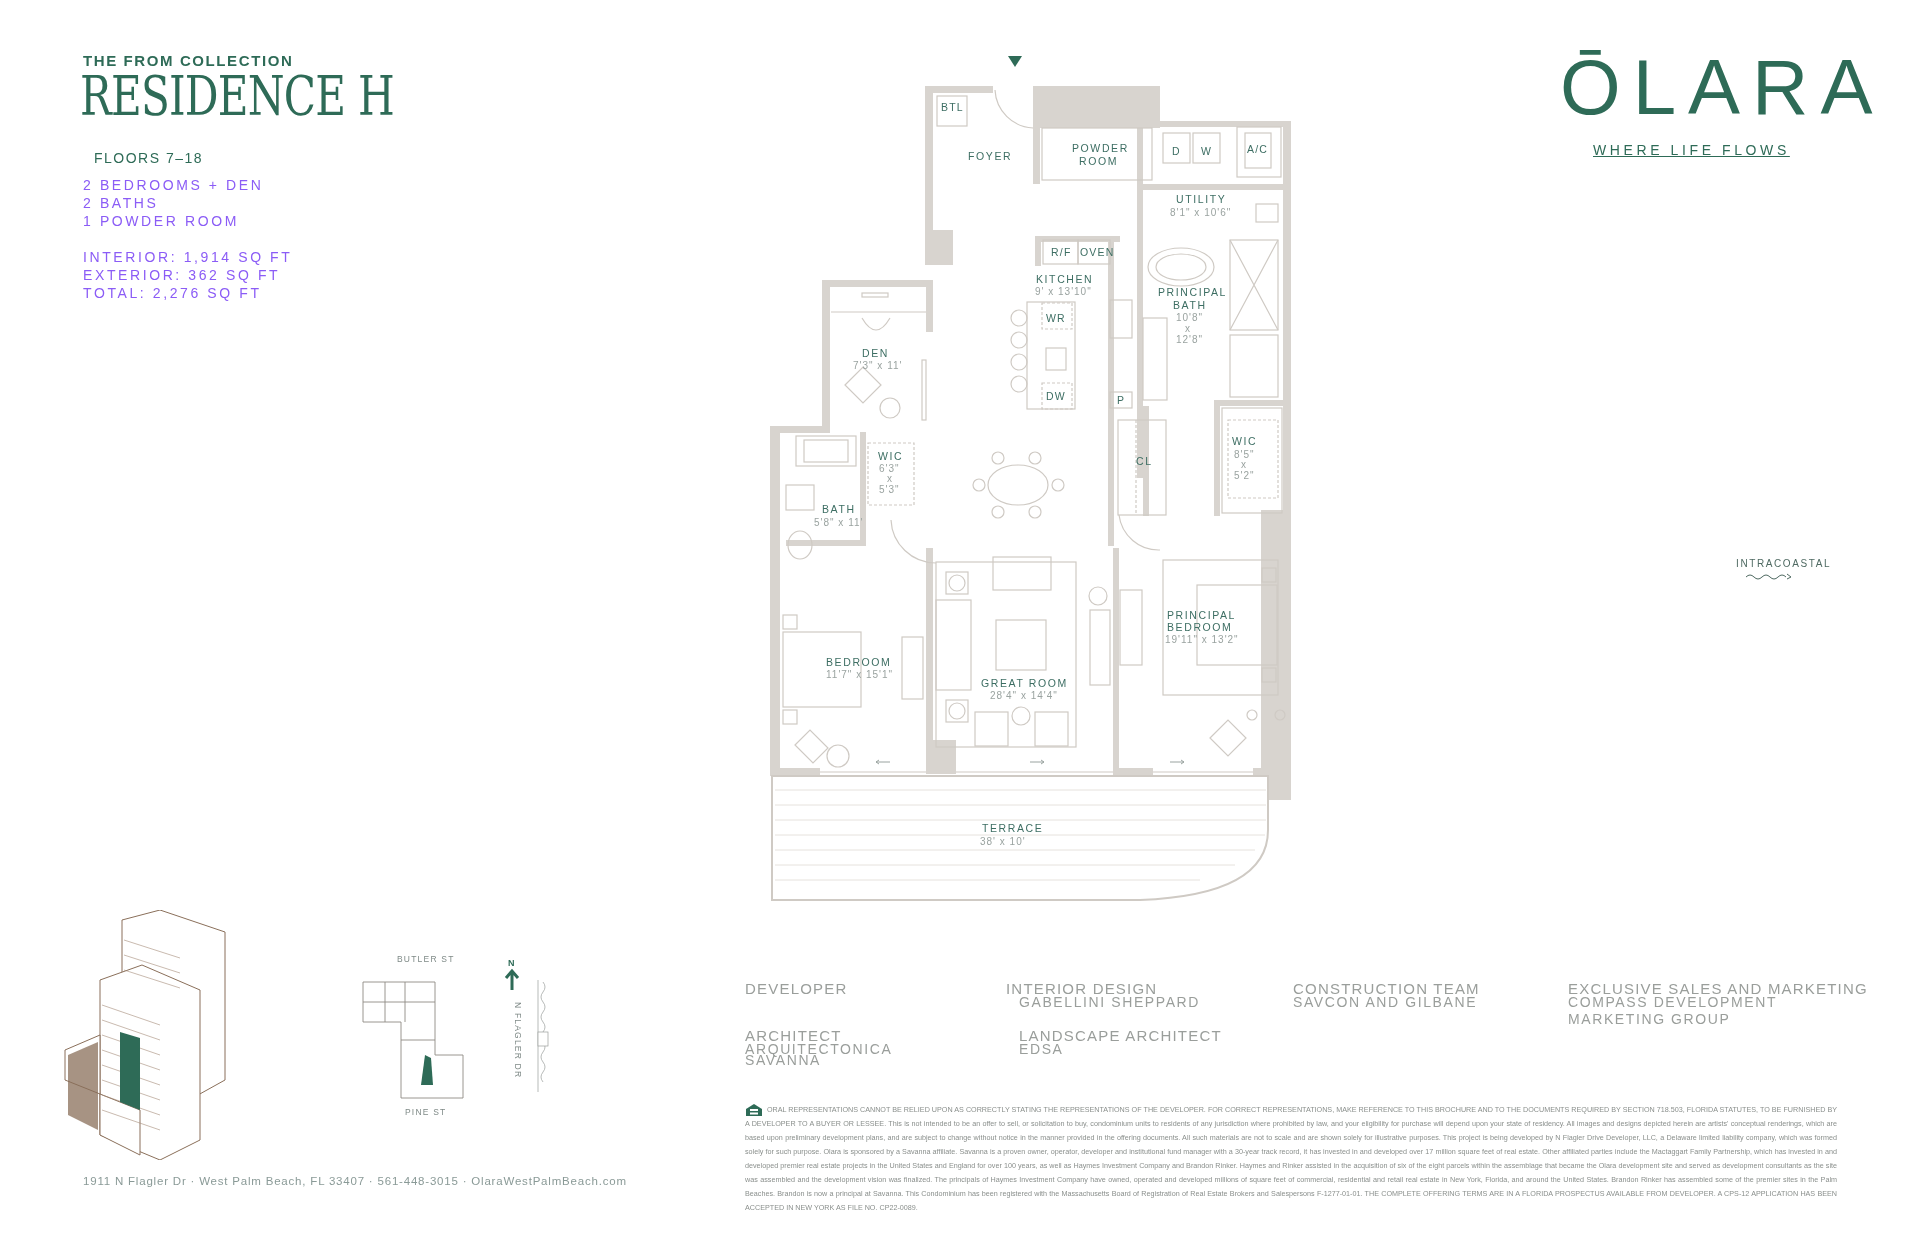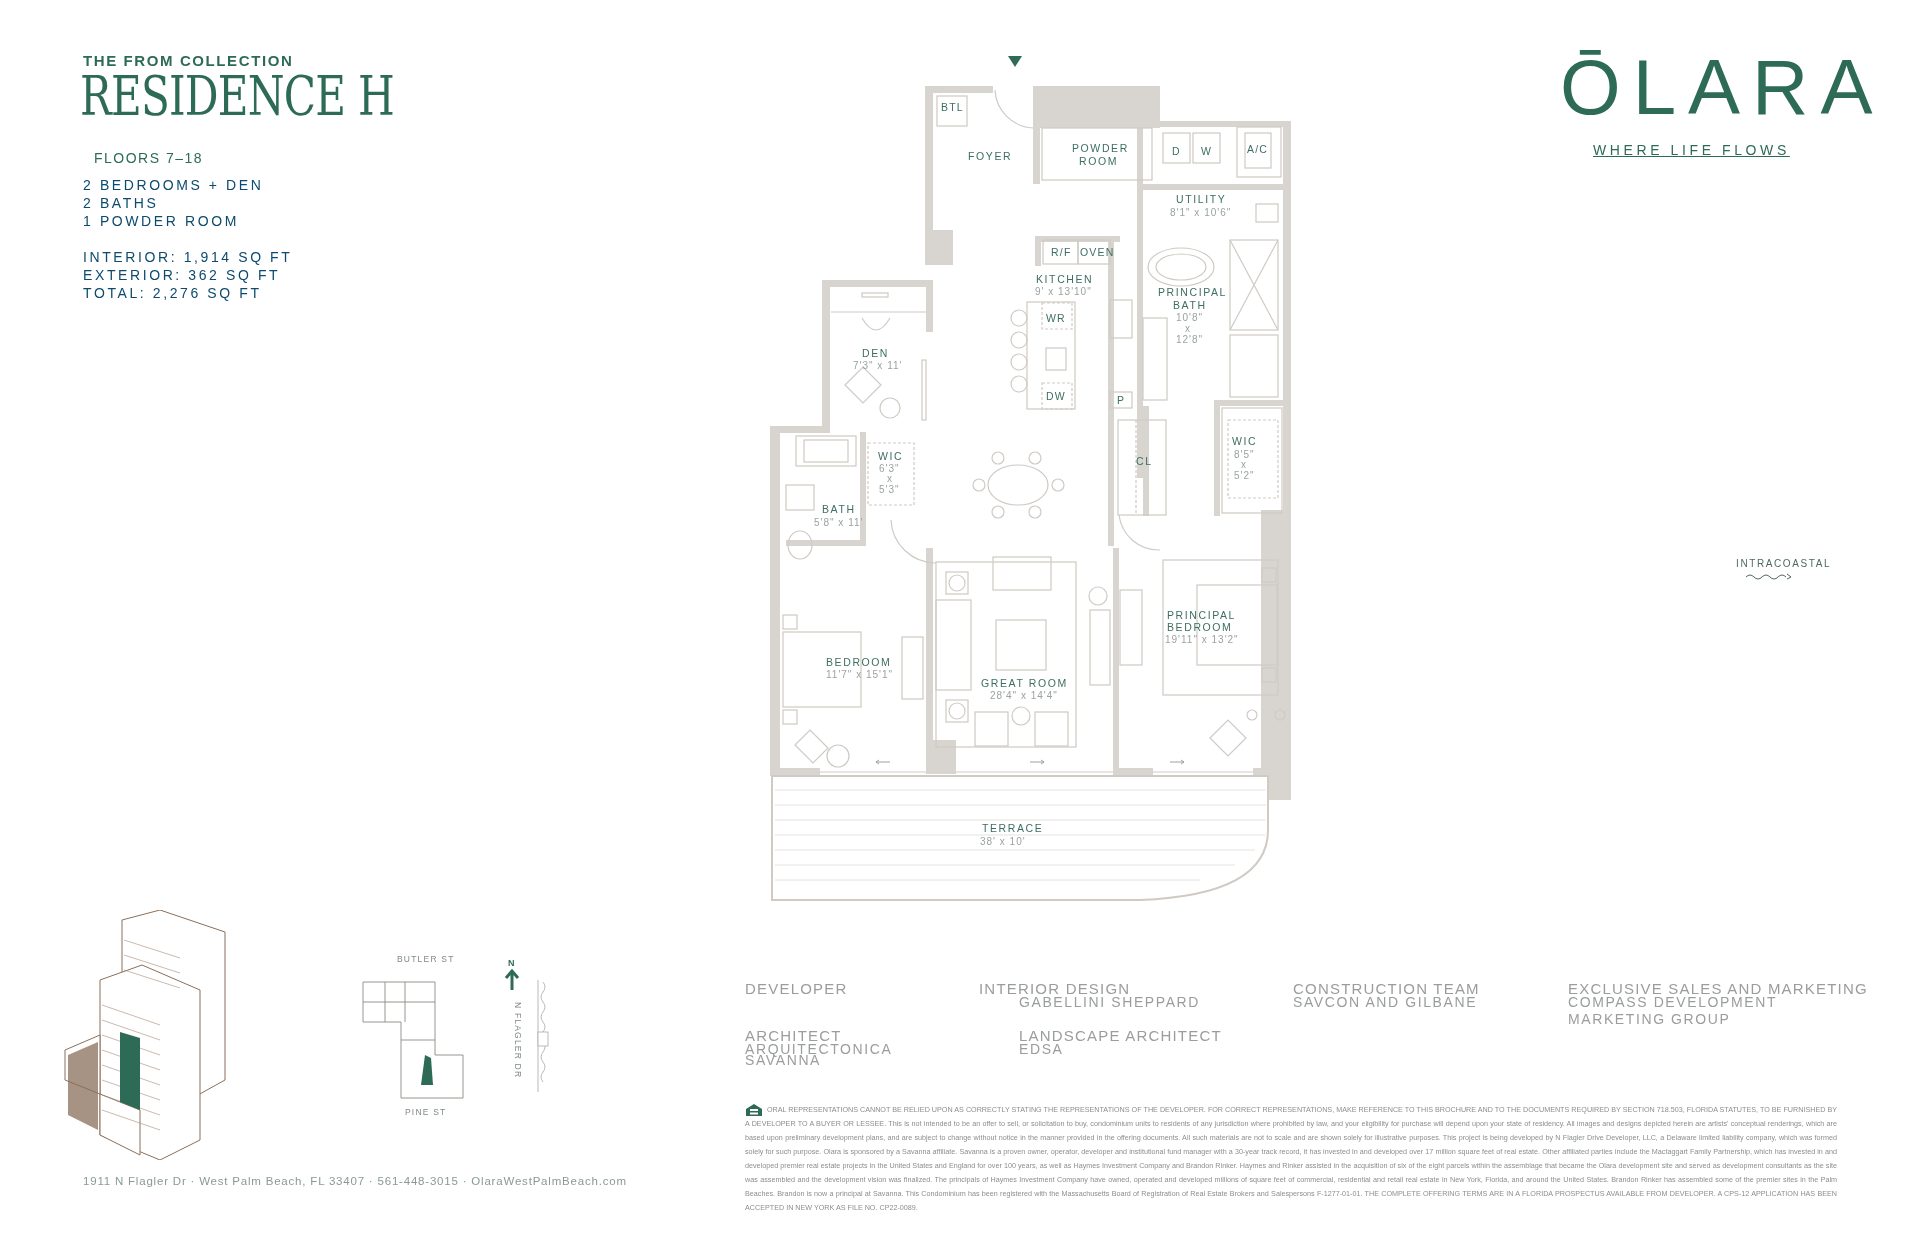--- a/index.html
+++ b/index.html
@@ -1,21 +1,21 @@
 <!DOCTYPE html>
 <html><head>
 <meta charset="utf-8">
 <style>
   html,body{margin:0;padding:0;background:#ffffff;}
   body{width:1920px;height:1242px;position:relative;overflow:hidden;font-family:"Liberation Sans",sans-serif;color:#8a8f8c;}
   .abs{position:absolute;}
   .collection{left:83px;top:52px;font-size:15px;font-weight:bold;letter-spacing:1.6px;color:#2e6b57;}
   .residence{left:80px;top:70px;font-family:"DejaVu Serif","Liberation Serif",serif;font-size:54px;color:#2e6b57;letter-spacing:-1px;transform:scaleX(0.78);transform-origin:left top;line-height:1;}
   .floors{left:94px;top:150px;font-size:14px;font-weight:normal;letter-spacing:1.5px;color:#2e6b57;}
-  .spec{left:83px;font-size:14px;letter-spacing:2.6px;color:#0c4a6e;line-height:18px;}
+  .spec{left:83px;font-size:14px;letter-spacing:2.6px;color:#8b5cf6;line-height:18px;}
   .logo{left:1560px;top:48px;font-family:Liberation Sans, sans-serif;font-size:78px;color:#2e6b57;letter-spacing:12px;line-height:1;}
   .tagline{left:1593px;top:142px;font-size:14px;letter-spacing:3.6px;color:#2e6b57;text-decoration:underline;}
   .intra{left:1724px;top:558px;font-size:10px;letter-spacing:1.6px;color:#4f6a62;padding-left:12px;}
   .credit-label{font-size:15px;letter-spacing:1.2px;color:#9a9e9b;}
   .credit-value{font-size:14px;letter-spacing:1.6px;color:#9a9e9b;line-height:17px;}
   .address{left:83px;top:1175px;font-size:11.5px;letter-spacing:0.8px;color:#8a9a97;}
   .legal{left:745px;top:1103px;width:1092px;font-size:7.2px;line-height:14px;color:#8a8f8c;text-align:justify;}
   .legal .house{display:inline-block;width:18px;height:12px;vertical-align:middle;margin-right:4px;}
   .room-label{font-size:10.5px;letter-spacing:1.6px;fill:#3d6e63;font-family:"Liberation Sans",sans-serif;}
   .room-dim{font-size:10px;letter-spacing:1px;fill:#9aa3a0;font-family:"Liberation Sans",sans-serif;}
@@ -314,21 +314,21 @@
     <rect x="183" y="82" width="10" height="14" fill="#ffffff"></rect>
   </g>
 </svg>
 
 <div class="abs address">1911 N Flagler Dr  ·  West Palm Beach, FL 33407  ·  561-448-3015  ·  OlaraWestPalmBeach.com</div>
 
 <div class="abs credit-label" style="left:745px;top:980px">DEVELOPER</div>
 <div class="abs credit-value" style="left:745px;top:1052px">SAVANNA</div>
 <div class="abs credit-label" style="left:745px;top:1027px">ARCHITECT</div>
 <div class="abs credit-value" style="left:745px;top:1041px">ARQUITECTONICA</div>
-<div class="abs credit-label" style="left:979px;top:980px">INTERIOR DESIGN</div>
+<div class="abs credit-label" style="left:1006px;top:980px">INTERIOR DESIGN</div>
 <div class="abs credit-value" style="left:1019px;top:994px">GABELLINI SHEPPARD</div>
 <div class="abs credit-label" style="left:1019px;top:1027px">LANDSCAPE ARCHITECT</div>
 <div class="abs credit-value" style="left:1019px;top:1041px">EDSA</div>
 <div class="abs credit-label" style="left:1293px;top:980px">CONSTRUCTION TEAM</div>
 <div class="abs credit-value" style="left:1293px;top:994px">SAVCON AND GILBANE</div>
 <div class="abs credit-label" style="left:1568px;top:980px">EXCLUSIVE SALES AND MARKETING</div>
 <div class="abs credit-value" style="left:1568px;top:994px">COMPASS DEVELOPMENT</div>
 <div class="abs credit-value" style="left:1568px;top:1011px">MARKETING GROUP</div>
 
 <div class="abs legal">

